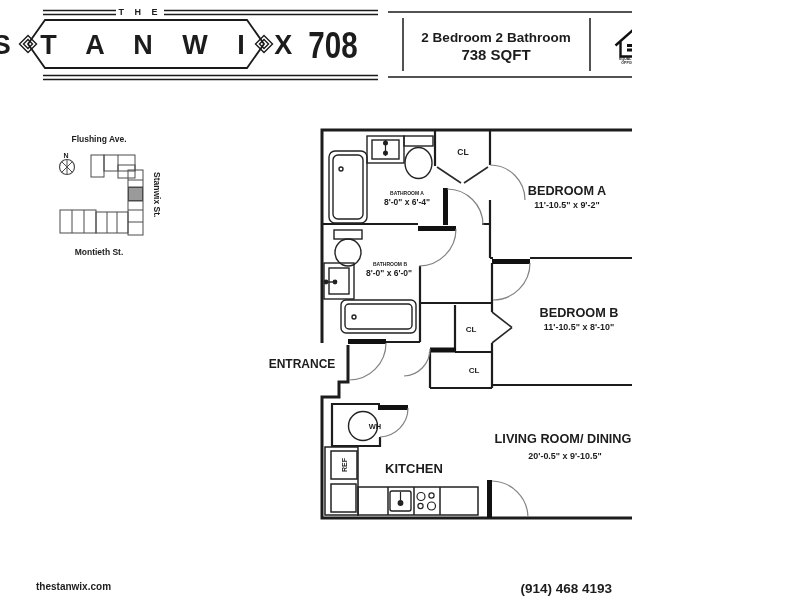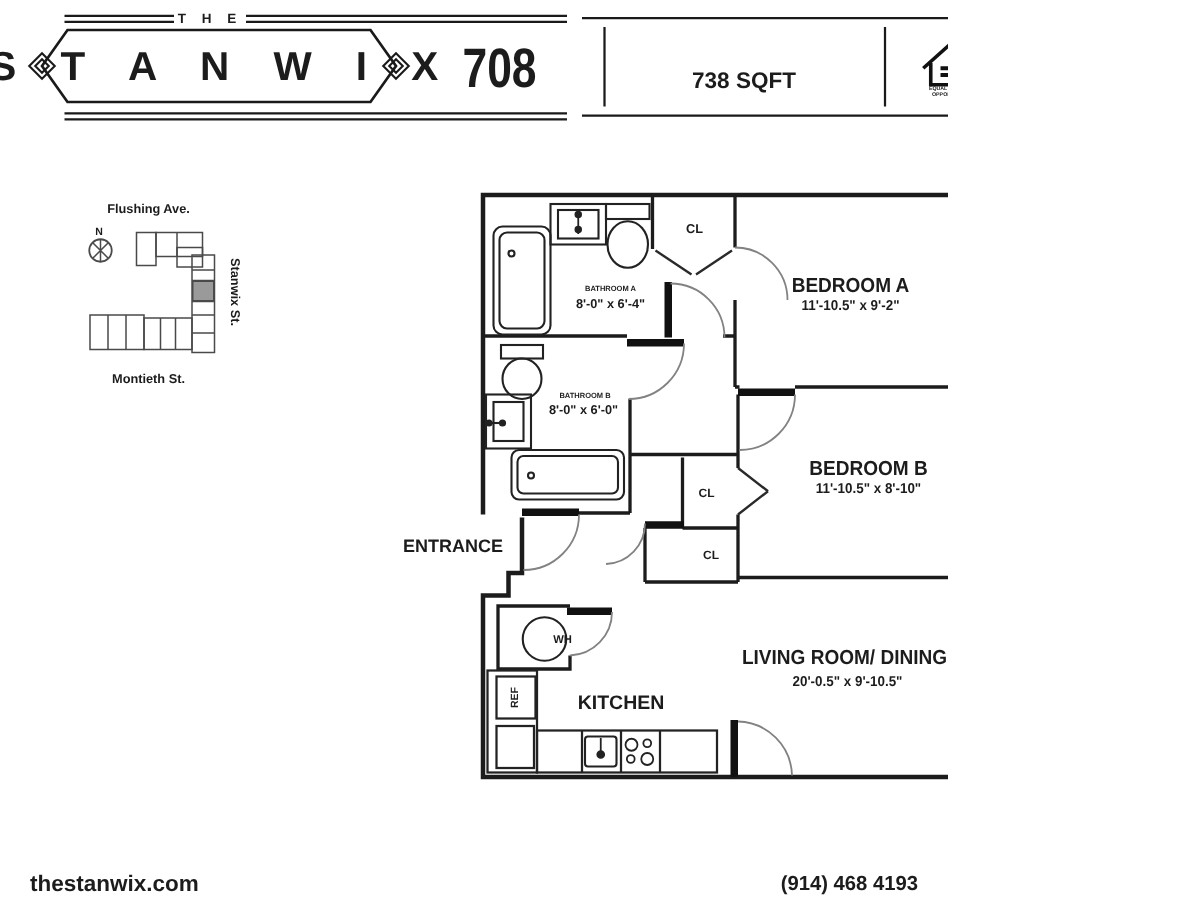--- a/index.html
+++ b/index.html
@@ -31,21 +31,21 @@
   .bedB-name{left:579px;top:312px;font-size:13.5px;}
   .bedB-dims{left:579px;top:326px;font-size:9.5px;}
   .cl-up{left:471px;top:329px;font-size:8px;}
   .cl-low{left:474px;top:370px;font-size:8px;}
   .entrance{left:302px;top:364px;font-size:12px;}
   .wh{left:375px;top:426px;font-size:7.5px;}
   .ref{left:344px;top:465px;font-size:7px;transform:translate(-50%,-50%) rotate(-90deg);}
   .kitchen{left:414px;top:468px;font-size:13px;}
   .liv-name{left:563px;top:438px;font-size:13.5px;}
   .liv-dims{left:565px;top:455px;font-size:9.5px;}
-  .footer-web{left:20px;top:581px;font-size:15px;}
+  .footer-web{left:36px;top:581px;font-size:10px;}
   .footer-phone{right:20px;top:581px;font-size:13.5px;}
 </style>
 </head>
 <body>
 
 <div id="sheet">
 
   <svg id="art" viewBox="0 0 792 612">
 
     <g stroke="#1a1a1a" fill="none">
@@ -182,20 +182,21 @@
           <circle cx="420.5" cy="506" r="2.6"></circle>
           <circle cx="431.5" cy="506" r="4"></circle>
         </g>
       </g>
     </g>
   </svg>
 
   <div class="t c brand-the">T H E</div>
   <div class="t c brand-name">S T A N W I X</div>
   <div class="t unit">708</div>
+  <div class="t c sum1">2 Bedroom 2 Bathroom</div>
   <div class="t c sum2">738 SQFT</div>
   <div class="t eho-cap">EQUAL HOUSING OPPORTUNITY</div>
   <div class="t c nooklyn">BATHROOM</div>
 
   <div class="t c flushing">Flushing Ave.</div>
   <div class="t c compass-n">N</div>
   <div class="t stanwix-st">Stanwix St.</div>
   <div class="t c montieth">Montieth St.</div>
 
   <div class="t c bathA-name">BATHROOM A</div>

